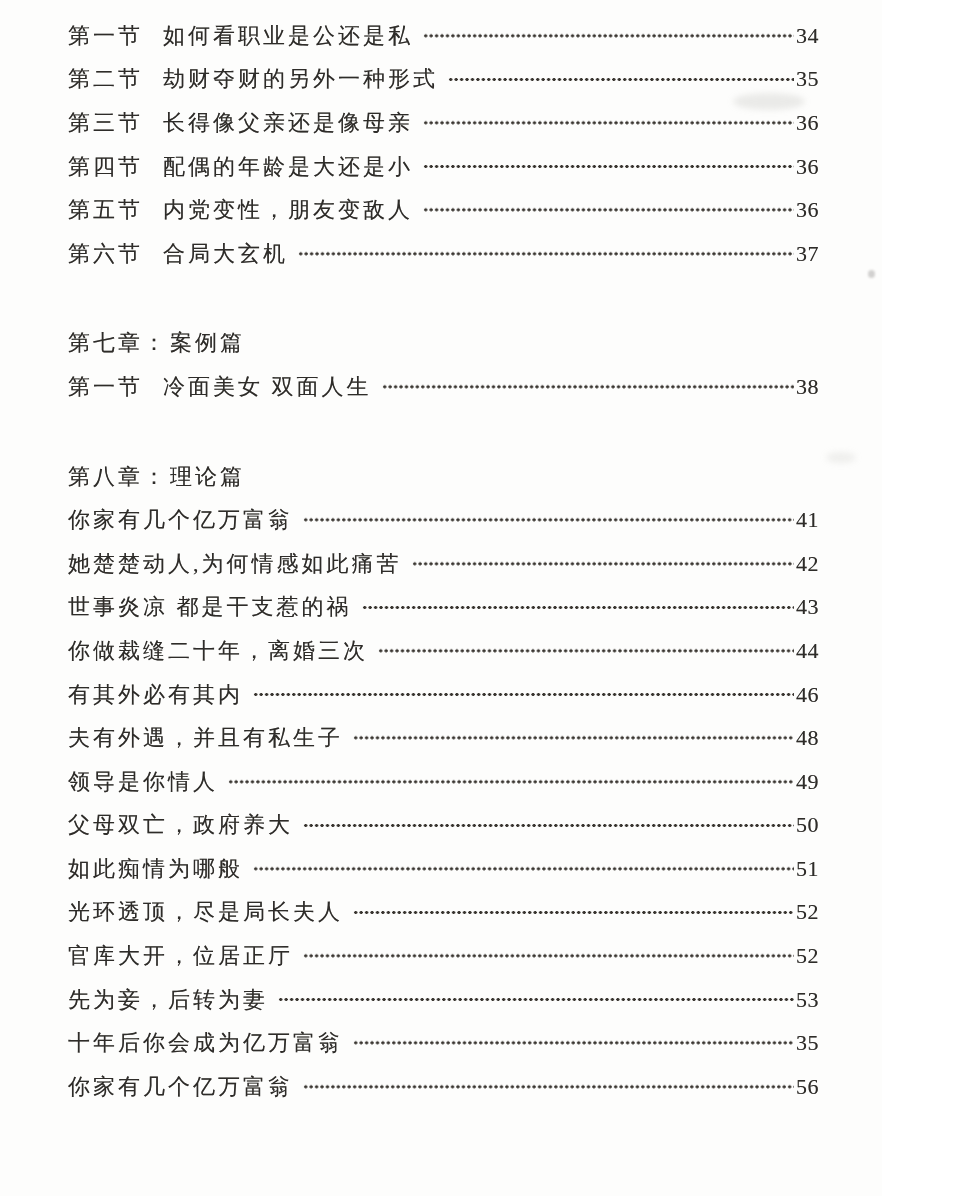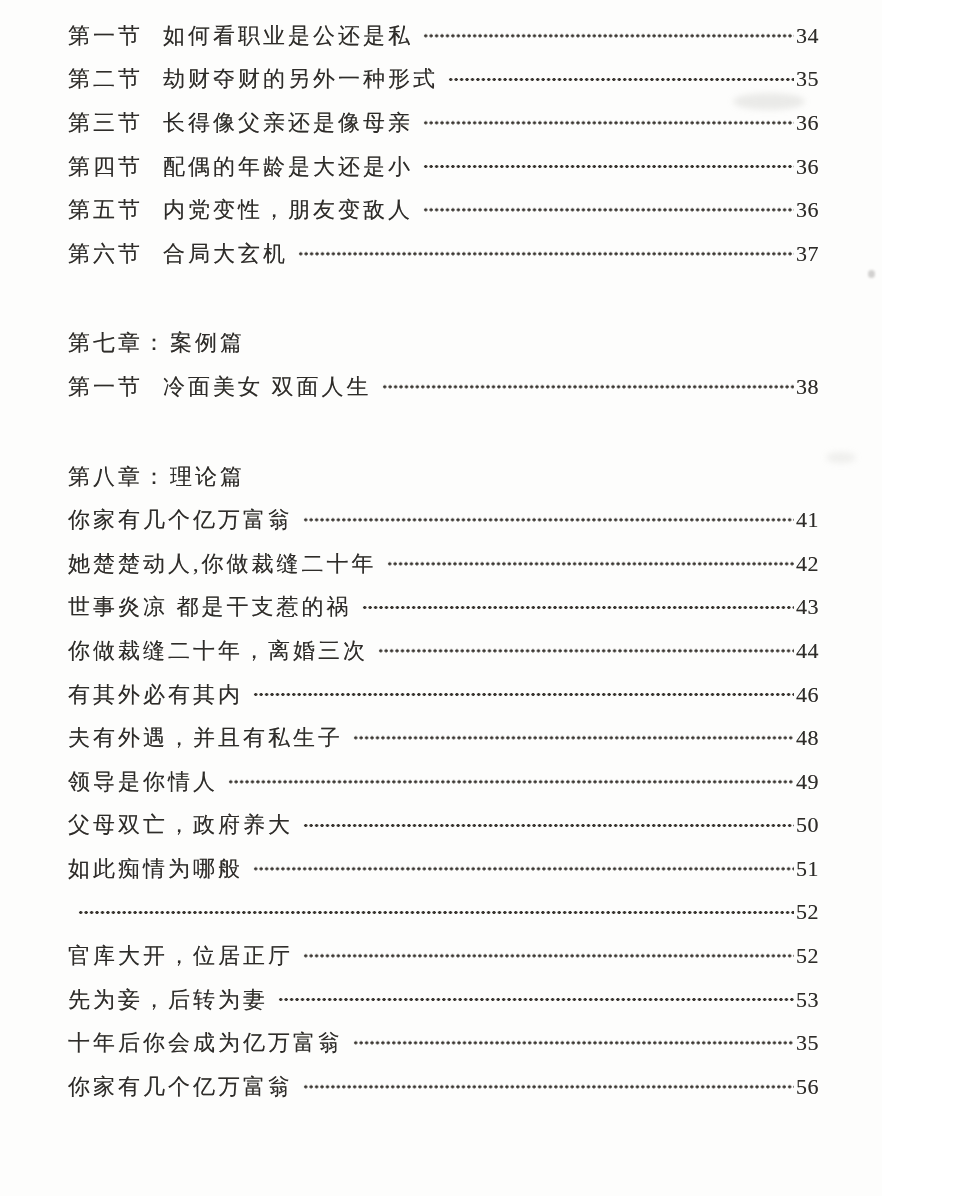--- a/index.html
+++ b/index.html
@@ -131,21 +131,21 @@
     
   </div>
       <div class="toc-row entry">
     
     <span class="toc-title">你家有几个亿万富翁</span>
     <span class="dot-leader"></span>
     <span class="page-num">41</span>
   </div>
       <div class="toc-row entry">
     
-    <span class="toc-title">她楚楚动人,你做裁缝二十年</span>
+    <span class="toc-title">她楚楚动人,为何情感如此痛苦</span>
     <span class="dot-leader"></span>
     <span class="page-num">42</span>
   </div>
       <div class="toc-row entry">
     
     <span class="toc-title">世事炎凉 都是干支惹的祸</span>
     <span class="dot-leader"></span>
     <span class="page-num">43</span>
   </div>
       <div class="toc-row entry">
@@ -179,20 +179,21 @@
     <span class="page-num">50</span>
   </div>
       <div class="toc-row entry">
     
     <span class="toc-title">如此痴情为哪般</span>
     <span class="dot-leader"></span>
     <span class="page-num">51</span>
   </div>
       <div class="toc-row entry">
     
+    <span class="toc-title">光环透顶，尽是局长夫人</span>
     <span class="dot-leader"></span>
     <span class="page-num">52</span>
   </div>
       <div class="toc-row entry">
     
     <span class="toc-title">官库大开，位居正厅</span>
     <span class="dot-leader"></span>
     <span class="page-num">52</span>
   </div>
       <div class="toc-row entry">

